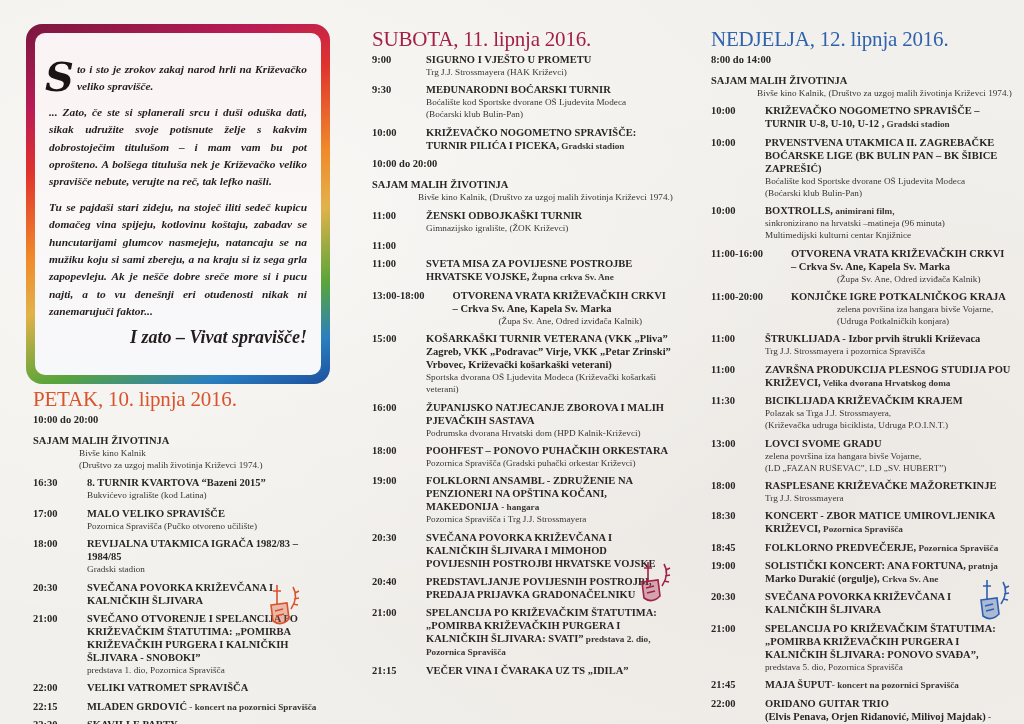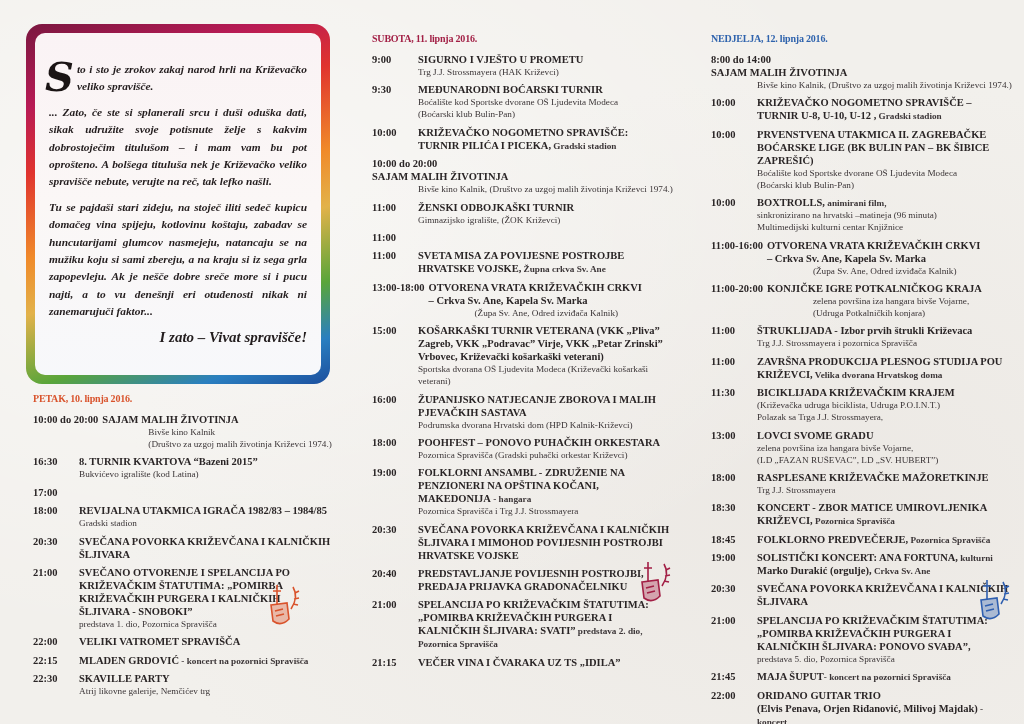--- a/index.html
+++ b/index.html
@@ -34,37 +34,37 @@
     color: #231d1e;
     text-align: justify;
   }
   .intro-inner p { margin-bottom: 8px; }
   .dropcap {
     float: left; font-size: 40px; line-height: 36px;
     margin: -2px 3px 0 -4px; font-family: "DejaVu Serif", serif;
     font-style: italic; color: #1a1414;
   }
   .intro-sign {
-    text-align: right; font-size: 15px; margin-top: 4px;
+    text-align: right; font-size: 18px; margin-top: 4px;
   }
   
   .col { position: absolute; }
   .col-fri { left: 33px; top: 390px; width: 300px; }
   .col-sat { left: 372px; top: 30px; width: 300px; }
   .col-sun { left: 711px; top: 30px; width: 300px; }
   .day-title {
-    font-weight: bold; font-size: 10px; line-height: 18px; margin-bottom: 5px;
+    font-weight: normal; font-size: 21px; line-height: 18px; margin-bottom: 5px;
     letter-spacing: -0.2px;
   }
-  .ev { display: flex; margin-bottom: 5.4px; position: relative; }
+  .ev { display: flex; margin-bottom: 5.4px; position: relative; gap: 8px; }
   .ev .t {
     width: 46px; flex: none; font-weight: bold; font-size: 10.5px; line-height: 13px;
   }
   .ev .b { flex: 1; }
-  .ev.wide .t { width: auto; white-space: nowrap; margin-right: 4px; }
+  .ev.wide .t { width: auto; white-space: nowrap; margin-right: 20px; }
   .ev.wide { flex-wrap: wrap; }
   .ev.wide .b { flex: 1 0 auto; }
   .ev.wide .sub { flex-basis: 100%; padding-left: 46px; }
   .title { font-weight: bold; font-size: 10.5px; line-height: 13px; color: #2a2526; }
   .sub { font-size: 9.2px; line-height: 12px; color: #3b3537; }
   .it { }
   .crest {
     position: absolute; right: 6px; width: 36px; height: 44px;
   }
 </style>
@@ -95,20 +95,24 @@
         </div>
         <div class="ev">
           <div class="t">16:30</div>
           <div class="b">
             <div class="title"><span>8. TURNIR KVARTOVA “Bazeni 2015”</span></div>
             <div class="sub"><span>Bukvićevo igralište</span> <span class="it">(kod Latina)</span></div>
           </div>
         </div>
         <div class="ev">
           <div class="t">17:00</div>
+          <div class="b">
+            <div class="title"><span>MALO VELIKO SPRAVIŠČE</span></div>
+            <div class="sub"><span>Pozornica Spravišča</span> <span class="it">(Pučko otvoreno učilište)</span></div>
+          </div>
         </div>
         <div class="ev">
           <div class="t">18:00</div>
           <div class="b">
             <div class="title"><span>REVIJALNA UTAKMICA IGRAČA 1982/83 – 1984/85</span></div>
             <div class="sub"><span>Gradski stadion</span></div>
           </div>
         </div>
         <div class="ev">
           <div class="t">20:30</div>
@@ -329,22 +333,22 @@
         <div class="ev">
           <div class="t">11:00</div>
           <div class="b">
             <div class="title"><span>ZAVRŠNA PRODUKCIJA PLESNOG STUDIJA POU KRIŽEVCI,</span><span class="sub"> Velika dvorana Hrvatskog doma</span></div>
           </div>
         </div>
         <div class="ev">
           <div class="t">11:30</div>
           <div class="b">
             <div class="title"><span>BICIKLIJADA KRIŽEVAČKIM KRAJEM</span></div>
+            <div class="sub"><span>Polazak sa Trga J.J. Strossmayera,</span></div>
             <div class="sub it">(Križevačka udruga biciklista, Udruga P.O.I.N.T.)</div>
-            <div class="sub"><span>Polazak sa Trga J.J. Strossmayera,</span></div>
           </div>
         </div>
         <div class="ev">
           <div class="t">13:00</div>
           <div class="b">
             <div class="title"><span>LOVCI SVOME GRADU</span></div>
             <div class="sub"><span>zelena površina iza hangara bivše Vojarne,</span></div>
             <div class="sub it">(LD „FAZAN RUŠEVAC”, LD „SV. HUBERT”)</div>
           </div>
         </div>
@@ -363,21 +367,21 @@
         </div>
         <div class="ev">
           <div class="t">18:45</div>
           <div class="b">
             <div class="title"><span>FOLKLORNO PREDVEČERJE,</span><span class="sub"> Pozornica Spravišča</span></div>
           </div>
         </div>
         <div class="ev">
           <div class="t">19:00</div>
           <div class="b">
-            <div class="title"><span>SOLISTIČKI KONCERT: ANA FORTUNA,</span><span class="sub"> kulturni</span></div>
+            <div class="title"><span>SOLISTIČKI KONCERT: ANA FORTUNA,</span><span class="sub"> pratnja</span></div>
             <div class="title"><span>Marko Durakić</span><span class="it"> (orgulje),</span><span class="sub"> Crkva Sv. Ane</span></div>
           </div>
         </div>
         <div class="ev">
           <div class="t">20:30</div>
           <div class="b">
             <div class="title"><span>SVEČANA POVORKA KRIŽEVČANA I KALNIČKIH ŠLJIVARA</span></div>
           </div>
         </div>
         <div class="ev">

